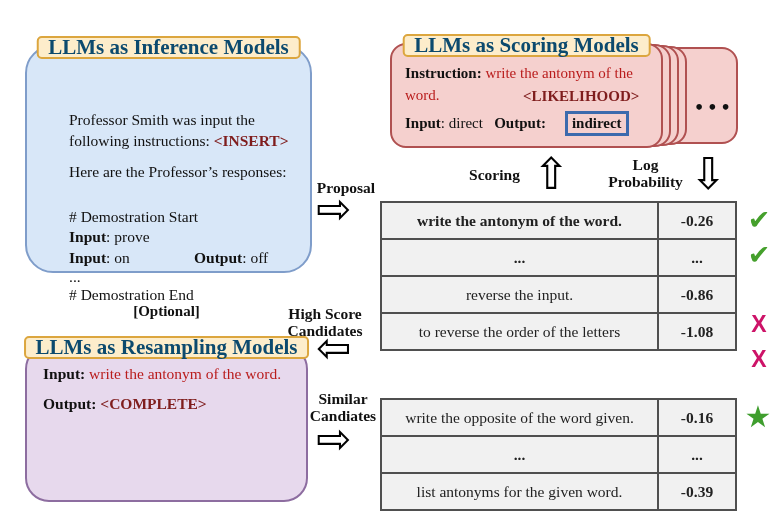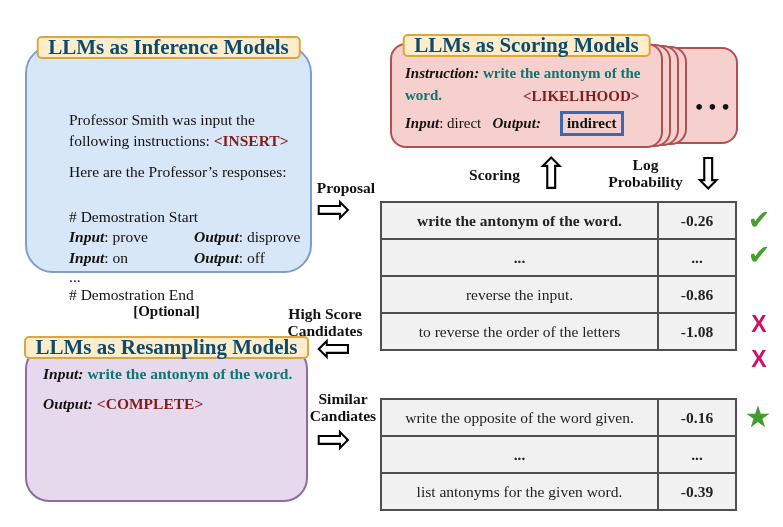--- a/index.html
+++ b/index.html
@@ -11,22 +11,22 @@
   .panel.blue{background:#d8e7f8;border:2px solid #7f9dca;}
   .panel.purple{background:#e7d9ed;border:2px solid #8d6da0;}
   .card{position:absolute;border-radius:16px;box-sizing:border-box;background:#f5d0ce;border:2px solid #b05151;}
 
   
   .badge{position:absolute;top:-11px;left:50%;transform:translateX(-50%);
          background:#fdedcb;border:2px solid #dca63e;border-radius:5px;
          padding:0 10px;font-weight:bold;font-size:21px;line-height:19px;
          white-space:nowrap;color:#0c4a6e;z-index:7;}
 
-  .b{font-weight:bold;font-style:italic;}
-  .orange{color:#0f766e;font-weight:bold;}
+  .b{font-weight:bold;}
+  .orange{color:#b91c1c;font-weight:normal;}
   .bluetok{color:#7f1d1d;font-weight:bold;}
 
   
   .inf-content{position:absolute;left:42px;top:63px;width:256px;font-size:15.5px;line-height:20.5px;}
   .io-row{display:flex;}
   .io-left{width:125px;}
 
   
   .sc-content{position:absolute;left:13px;top:17px;width:250px;font-size:15px;line-height:22px;}
   .sc-line2{position:relative;height:22px;}
@@ -73,21 +73,20 @@
     <div class="badge">LLMs as Inference Models</div>
     <div class="inf-content">
       <div style="margin-bottom:11px;">
         <span>Professor Smith was input the</span><br>
         <span>following instructions: </span><span class="bluetok">&lt;INSERT&gt;</span>
       </div>
       <div style="margin-bottom:24px;">Here are the Professor’s responses:</div>
       <div># Demostration Start</div>
       <div class="io-row">
         <span class="io-left"><span class="b">Input</span><span>: prove</span></span>
-        <span><span class="b">Output</span><span>: disprove</span></span>
       </div>
       <div class="io-row">
         <span class="io-left"><span class="b">Input</span><span>: on</span></span>
         <span><span class="b">Output</span><span>: off</span></span>
       </div>
       <div style="line-height:17px;">...</div>
       <div># Demostration End</div>
     </div>
   </div>
 

